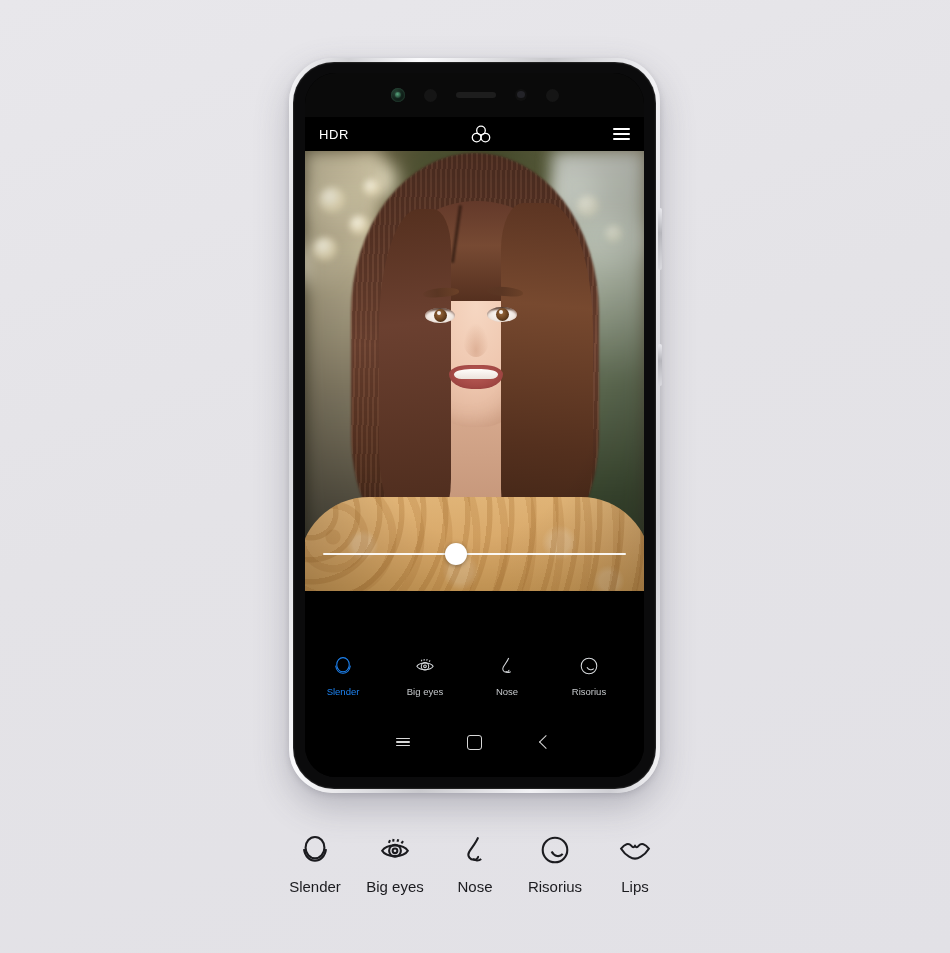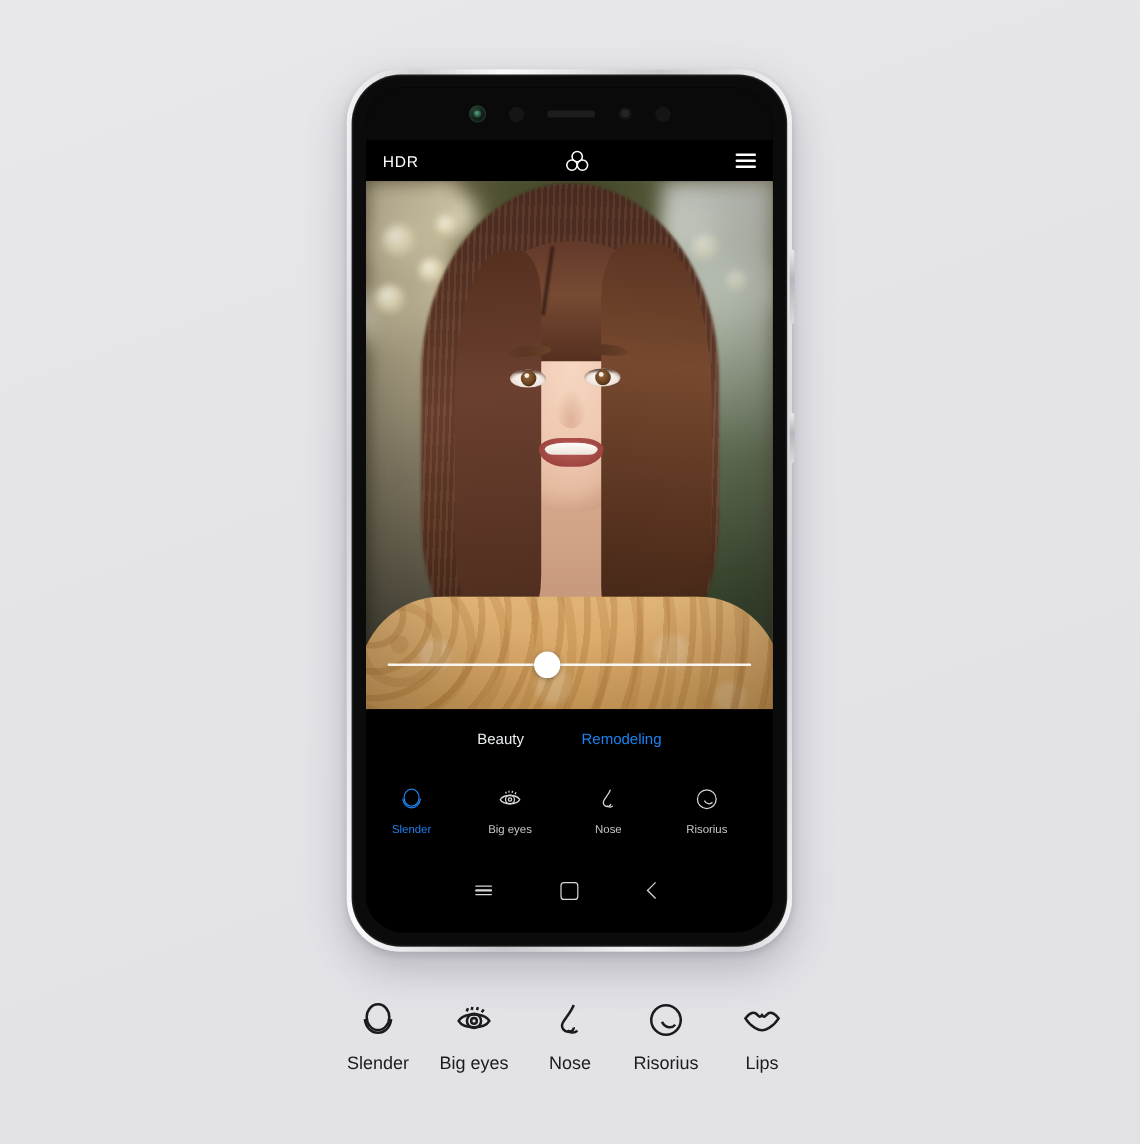--- a/index.html
+++ b/index.html
@@ -541,24 +541,20 @@
           </div>
 
           <div id="intensity-slider">
             <div id="slider-track"></div>
             <div id="slider-thumb" style="left: 122.32px;"></div>
           </div>
         </div>
 
         <div id="controls-panel">
 
-          <div id="mode-tabs">
-            <div class="mode-tab inactive">Beauty</div>
-            <div class="mode-tab active">Remodeling</div>
-          </div>
 
           <div id="tool-strip">
 
             <div class="tool-item active">
               <div class="tool-glyph">
                 <svg width="22" height="22" viewBox="0 0 26 26">
                   <ellipse cx="13" cy="11.5" rx="7.4" ry="8.4"></ellipse>
                   <path d="M4.3 12.6 C5.0 18.6 9.0 21.6 13 21.6 C17 21.6 21 18.6 21.7 12.6"></path>
                 </svg>
               </div>

